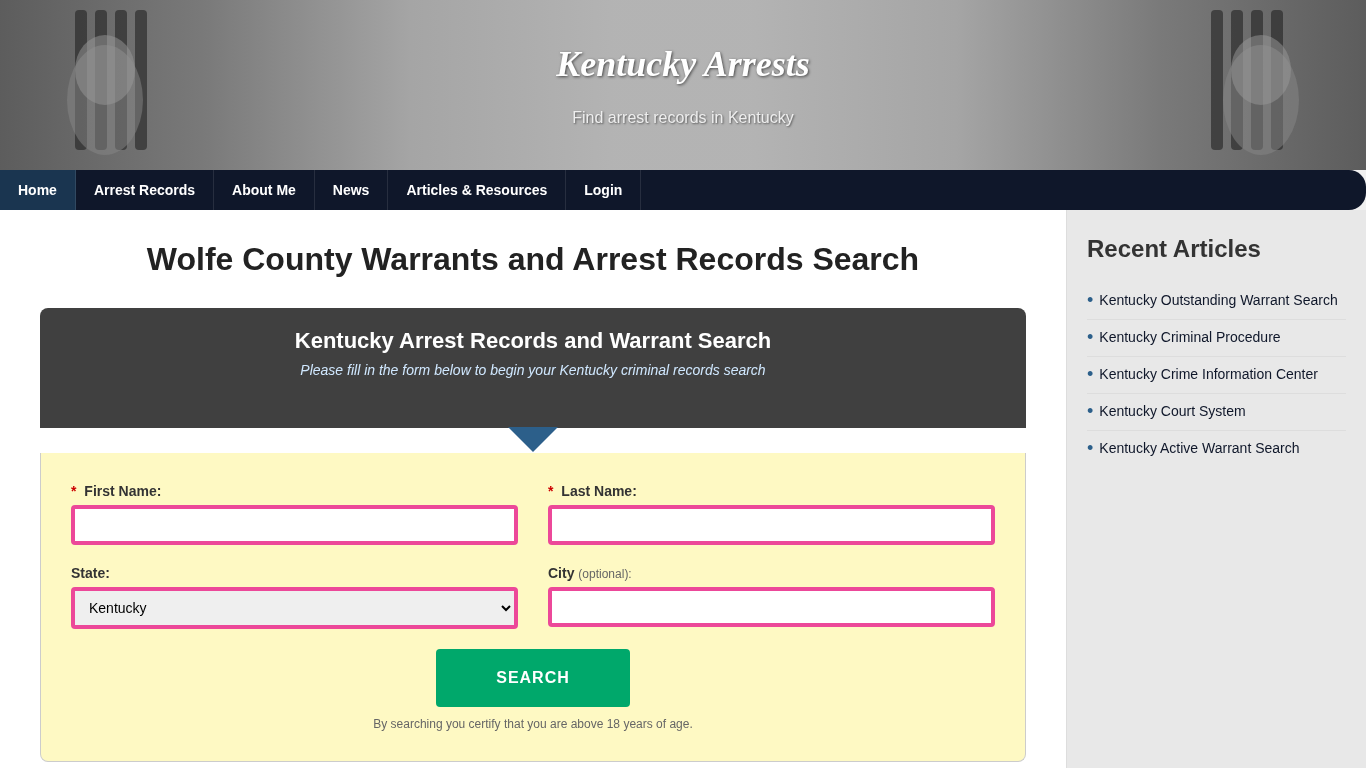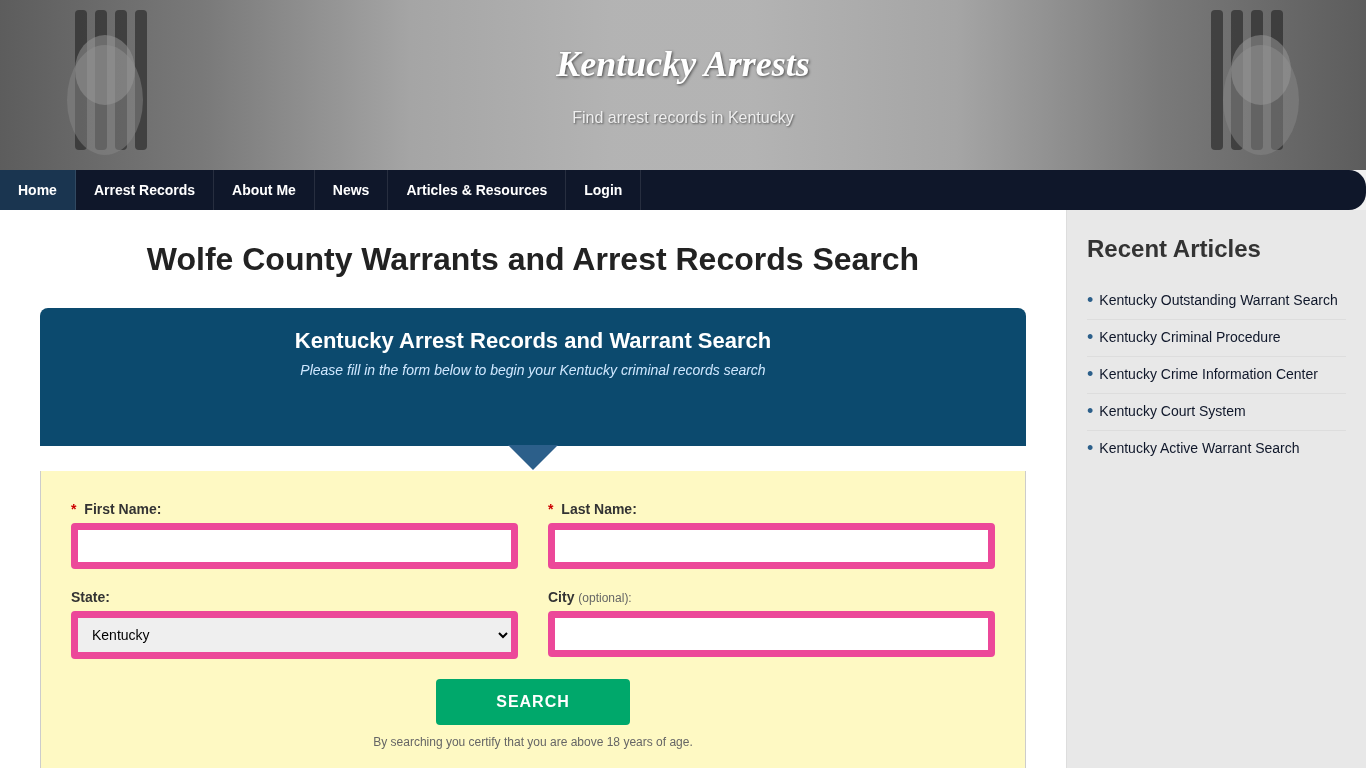--- a/index.html
+++ b/index.html
@@ -95,23 +95,23 @@
       font-size: 32px;
       font-weight: 900;
       color: #222;
       text-align: center;
       margin-bottom: 30px;
       line-height: 1.2;
     }
 
     
     .search-header-box {
-      background: #0c4a6e;
+      background: #404040;
       border-radius: 8px 8px 0 0;
-      padding: 20px 30px 68px;
+      padding: 20px 30px 50px;
       text-align: center;
       position: relative;
     }
     .search-header-box h2 {
       color: #fff;
       font-size: 22px;
       font-weight: bold;
       margin-bottom: 8px;
     }
     .search-header-box p {
@@ -160,33 +160,33 @@
     }
     .form-group label .optional {
       font-weight: normal;
       font-size: 12px;
       color: #666;
     }
     .form-group input[type="text"],
     .form-group select {
       width: 100%;
       padding: 8px 10px;
-      border: 7px solid #ec4899;
+      border: 4px solid #ec4899;
       border-radius: 4px;
       font-size: 14px;
     }
     .search-btn-wrapper {
       text-align: center;
       margin-top: 10px;
     }
     .search-btn {
       background: #00a86b;
       color: #fff;
       border: none;
-      padding: 14px 60px;
+      padding: 20px 60px;
       font-size: 16px;
       font-weight: bold;
       letter-spacing: 1px;
       border-radius: 4px;
       cursor: pointer;
     }
     .form-disclaimer {
       font-size: 12px;
       color: #666;
       text-align: center;

